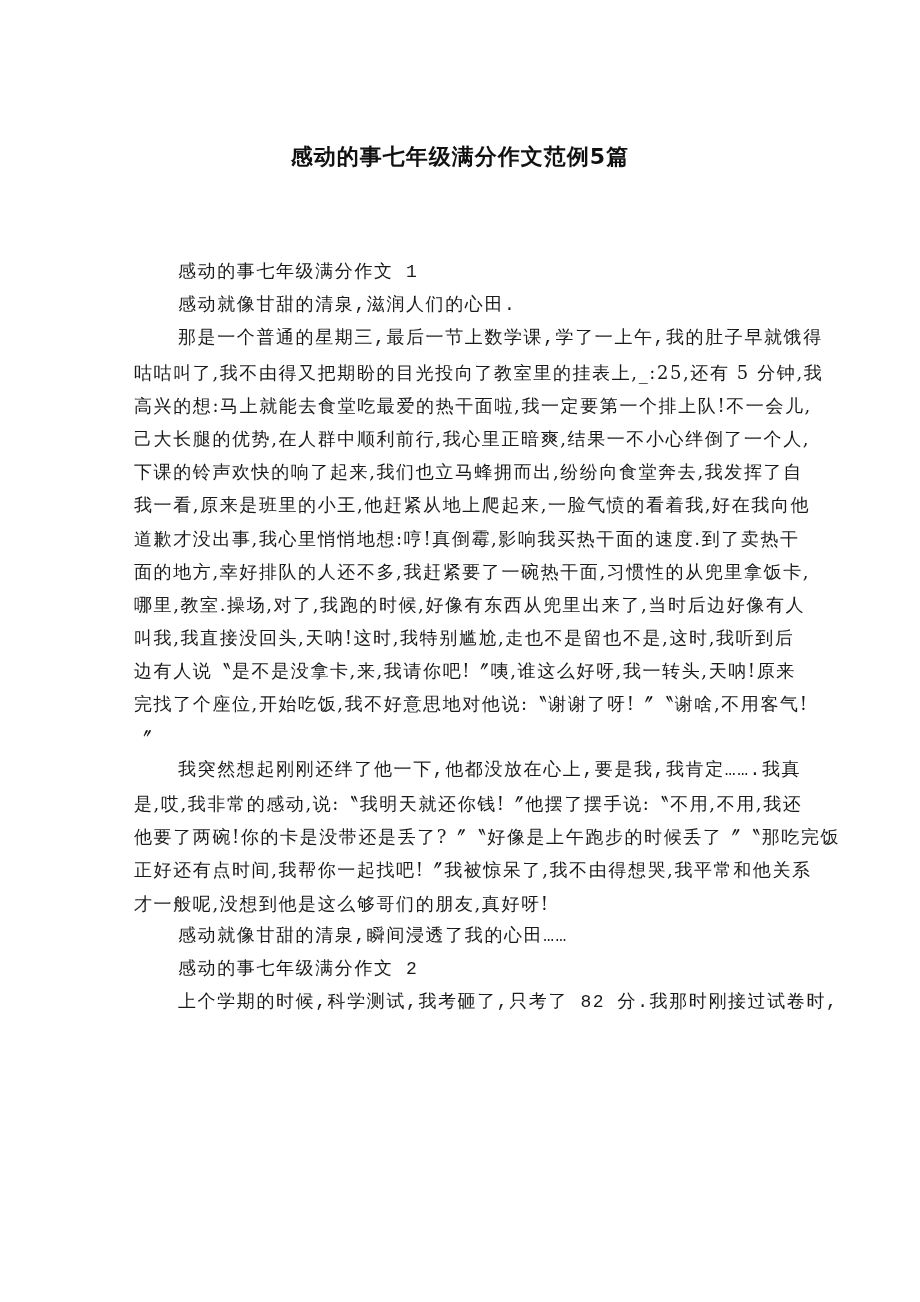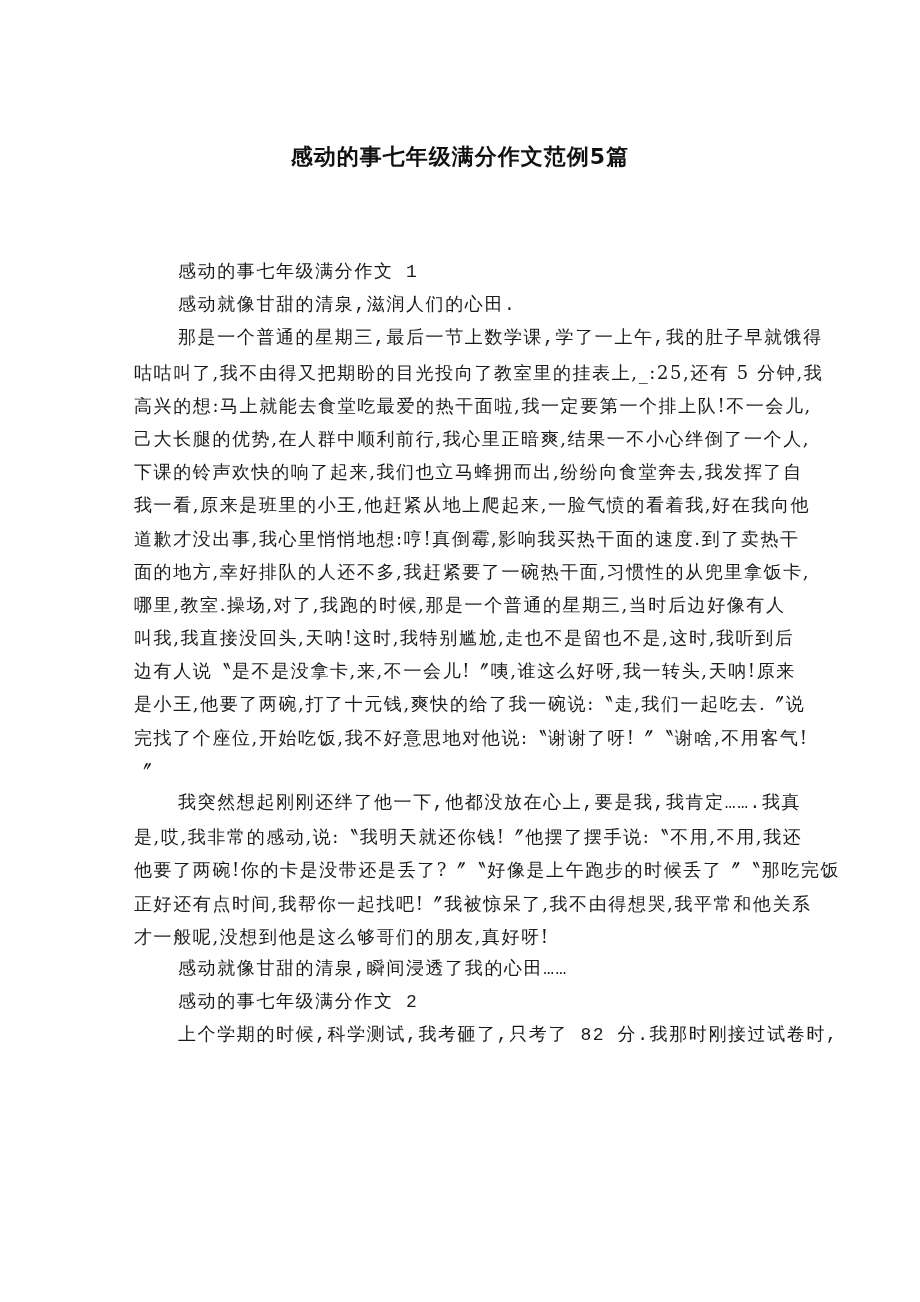--- a/index.html
+++ b/index.html
@@ -23,24 +23,23 @@
     <div class="line indent">感动的事七年级满分作文 1</div>
     <div class="line indent">感动就像甘甜的清泉,滋润人们的心田.</div>
     <div class="line indent">那是一个普通的星期三,最后一节上数学课,学了一上午,我的肚子早就饿得</div>
     <div class="line">咕咕叫了,我不由得又把期盼的目光投向了教室里的挂表上,_:25,还有 5 分钟,我</div>
     <div class="line">高兴的想:马上就能去食堂吃最爱的热干面啦,我一定要第一个排上队!不一会儿,</div>
     <div class="line">己大长腿的优势,在人群中顺利前行,我心里正暗爽,结果一不小心绊倒了一个人,</div>
     <div class="line">下课的铃声欢快的响了起来,我们也立马蜂拥而出,纷纷向食堂奔去,我发挥了自</div>
     <div class="line">我一看,原来是班里的小王,他赶紧从地上爬起来,一脸气愤的看着我,好在我向他</div>
     <div class="line">道歉才没出事,我心里悄悄地想:哼!真倒霉,影响我买热干面的速度.到了卖热干</div>
     <div class="line">面的地方,幸好排队的人还不多,我赶紧要了一碗热干面,习惯性的从兜里拿饭卡,</div>
-    <div class="line">哪里,教室.操场,对了,我跑的时候,那是一个普通的星期三,当时后边好像有人</div>
+    <div class="line">哪里,教室.操场,对了,我跑的时候,好像有东西从兜里出来了,当时后边好像有人</div>
     <div class="line">叫我,我直接没回头,天呐!这时,我特别尴尬,走也不是留也不是,这时,我听到后</div>
-    <div class="line">边有人说〝是不是没拿卡,来,不一会儿!〞咦,谁这么好呀,我一转头,天呐!原来</div>
-    <div class="line">是小王,他要了两碗,打了十元钱,爽快的给了我一碗说:〝走,我们一起吃去.〞说</div>
+    <div class="line">边有人说〝是不是没拿卡,来,我请你吧!〞咦,谁这么好呀,我一转头,天呐!原来</div>
     <div class="line">完找了个座位,开始吃饭,我不好意思地对他说:〝谢谢了呀!〞〝谢啥,不用客气!</div>
     <div class="line">〞</div>
     <div class="line indent">我突然想起刚刚还绊了他一下,他都没放在心上,要是我,我肯定…….我真</div>
     <div class="line">是,哎,我非常的感动,说:〝我明天就还你钱!〞他摆了摆手说:〝不用,不用,我还</div>
     <div class="line">他要了两碗!你的卡是没带还是丢了?〞〝好像是上午跑步的时候丢了〞〝那吃完饭</div>
     <div class="line">正好还有点时间,我帮你一起找吧!〞我被惊呆了,我不由得想哭,我平常和他关系</div>
     <div class="line">才一般呢,没想到他是这么够哥们的朋友,真好呀!</div>
     <div class="line indent">感动就像甘甜的清泉,瞬间浸透了我的心田……</div>
     <div class="line indent">感动的事七年级满分作文 2</div>
     <div class="line indent">上个学期的时候,科学测试,我考砸了,只考了 82 分.我那时刚接过试卷时,</div>

